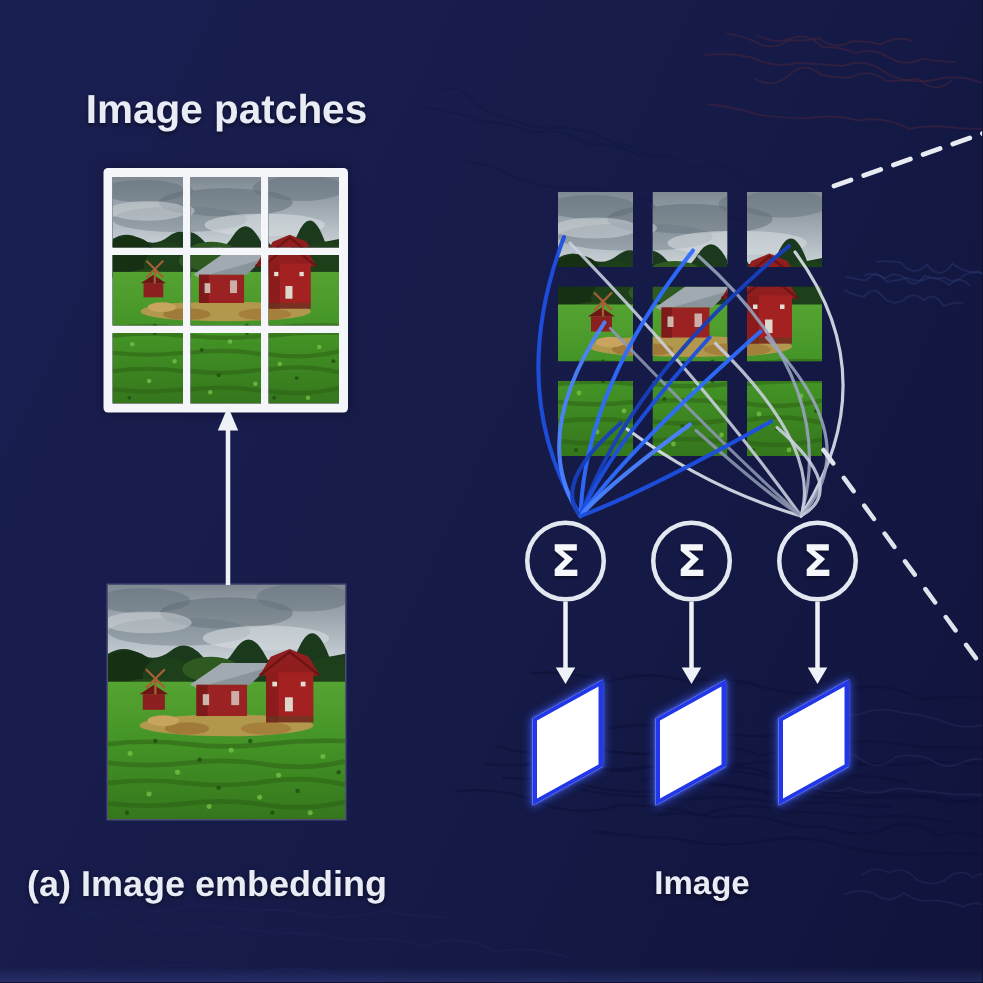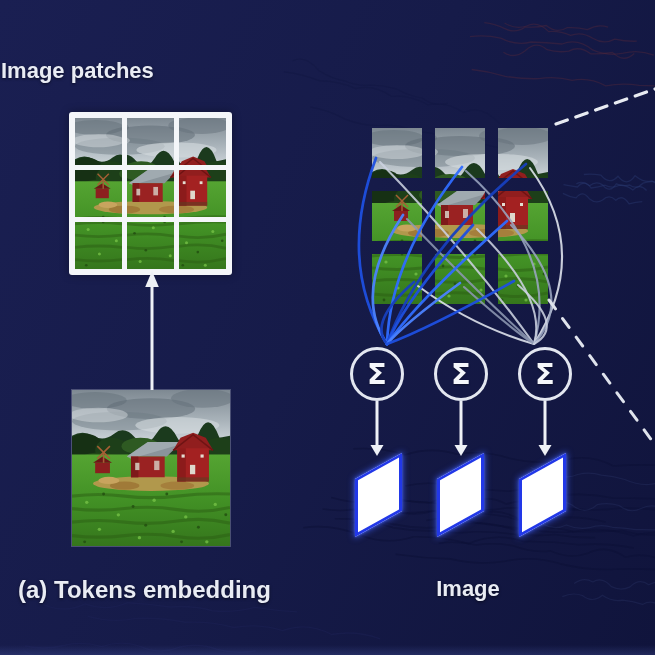--- a/index.html
+++ b/index.html
@@ -13,21 +13,21 @@
     background:linear-gradient(to top,rgba(95,115,205,.22),rgba(95,115,205,0));
     pointer-events:none;
   }
   svg{display:block}
   #bg-tex,#overlay{position:absolute;left:0;top:0;pointer-events:none;}
   #overlay{z-index:5;}
   .label{
     position:absolute;color:#e9ecf4;font-weight:700;
     text-shadow:0 1px 3px rgba(0,0,0,.55);white-space:nowrap;z-index:6;
   }
-  .title-left{left:1px;top:58px;width:300px;font-size:22px;}
+  .title-left{left:1px;top:58px;width:300px;text-align:center;font-size:27px;}
   .caption-left{left:18px;top:576px;font-size:24px;}
   .caption-tokens{left:385px;top:576px;width:166px;text-align:center;font-size:22px;}
   
   .left-grid{
     position:absolute;left:69px;top:112px;z-index:2;
     display:grid;grid-template-columns:repeat(3,47px);grid-template-rows:repeat(3,47px);
     gap:5px;padding:6px;background:#f4f6f9;border-radius:3px;
     box-shadow:0 0 8px rgba(0,0,0,.35);
   }
   .patch-cell{width:47px;height:47px;overflow:hidden;background:#223;}
@@ -232,21 +232,21 @@
         </svg>
       </div>
     </div>
 
   <div class="source-img">
     <svg viewBox="0 0 150 150" preserveAspectRatio="none">
         <use href="#barn"></use>
       </svg>
   </div>
 
-  <div class="label caption-left">(a) Tokens embedding</div>
+  <div class="label caption-left">(a) Image embedding</div>
 
   <div id="right-grid-holder">
       <div class="rpatch" style="left: 372px; top: 128px;">
         <svg viewBox="0 0 50 50" preserveAspectRatio="none">
           <use href="#barn"></use>
         </svg>
       </div>
       <div class="rpatch" style="left: 435px; top: 128px;">
         <svg viewBox="50 0 50 50" preserveAspectRatio="none">
           <use href="#barn"></use>

